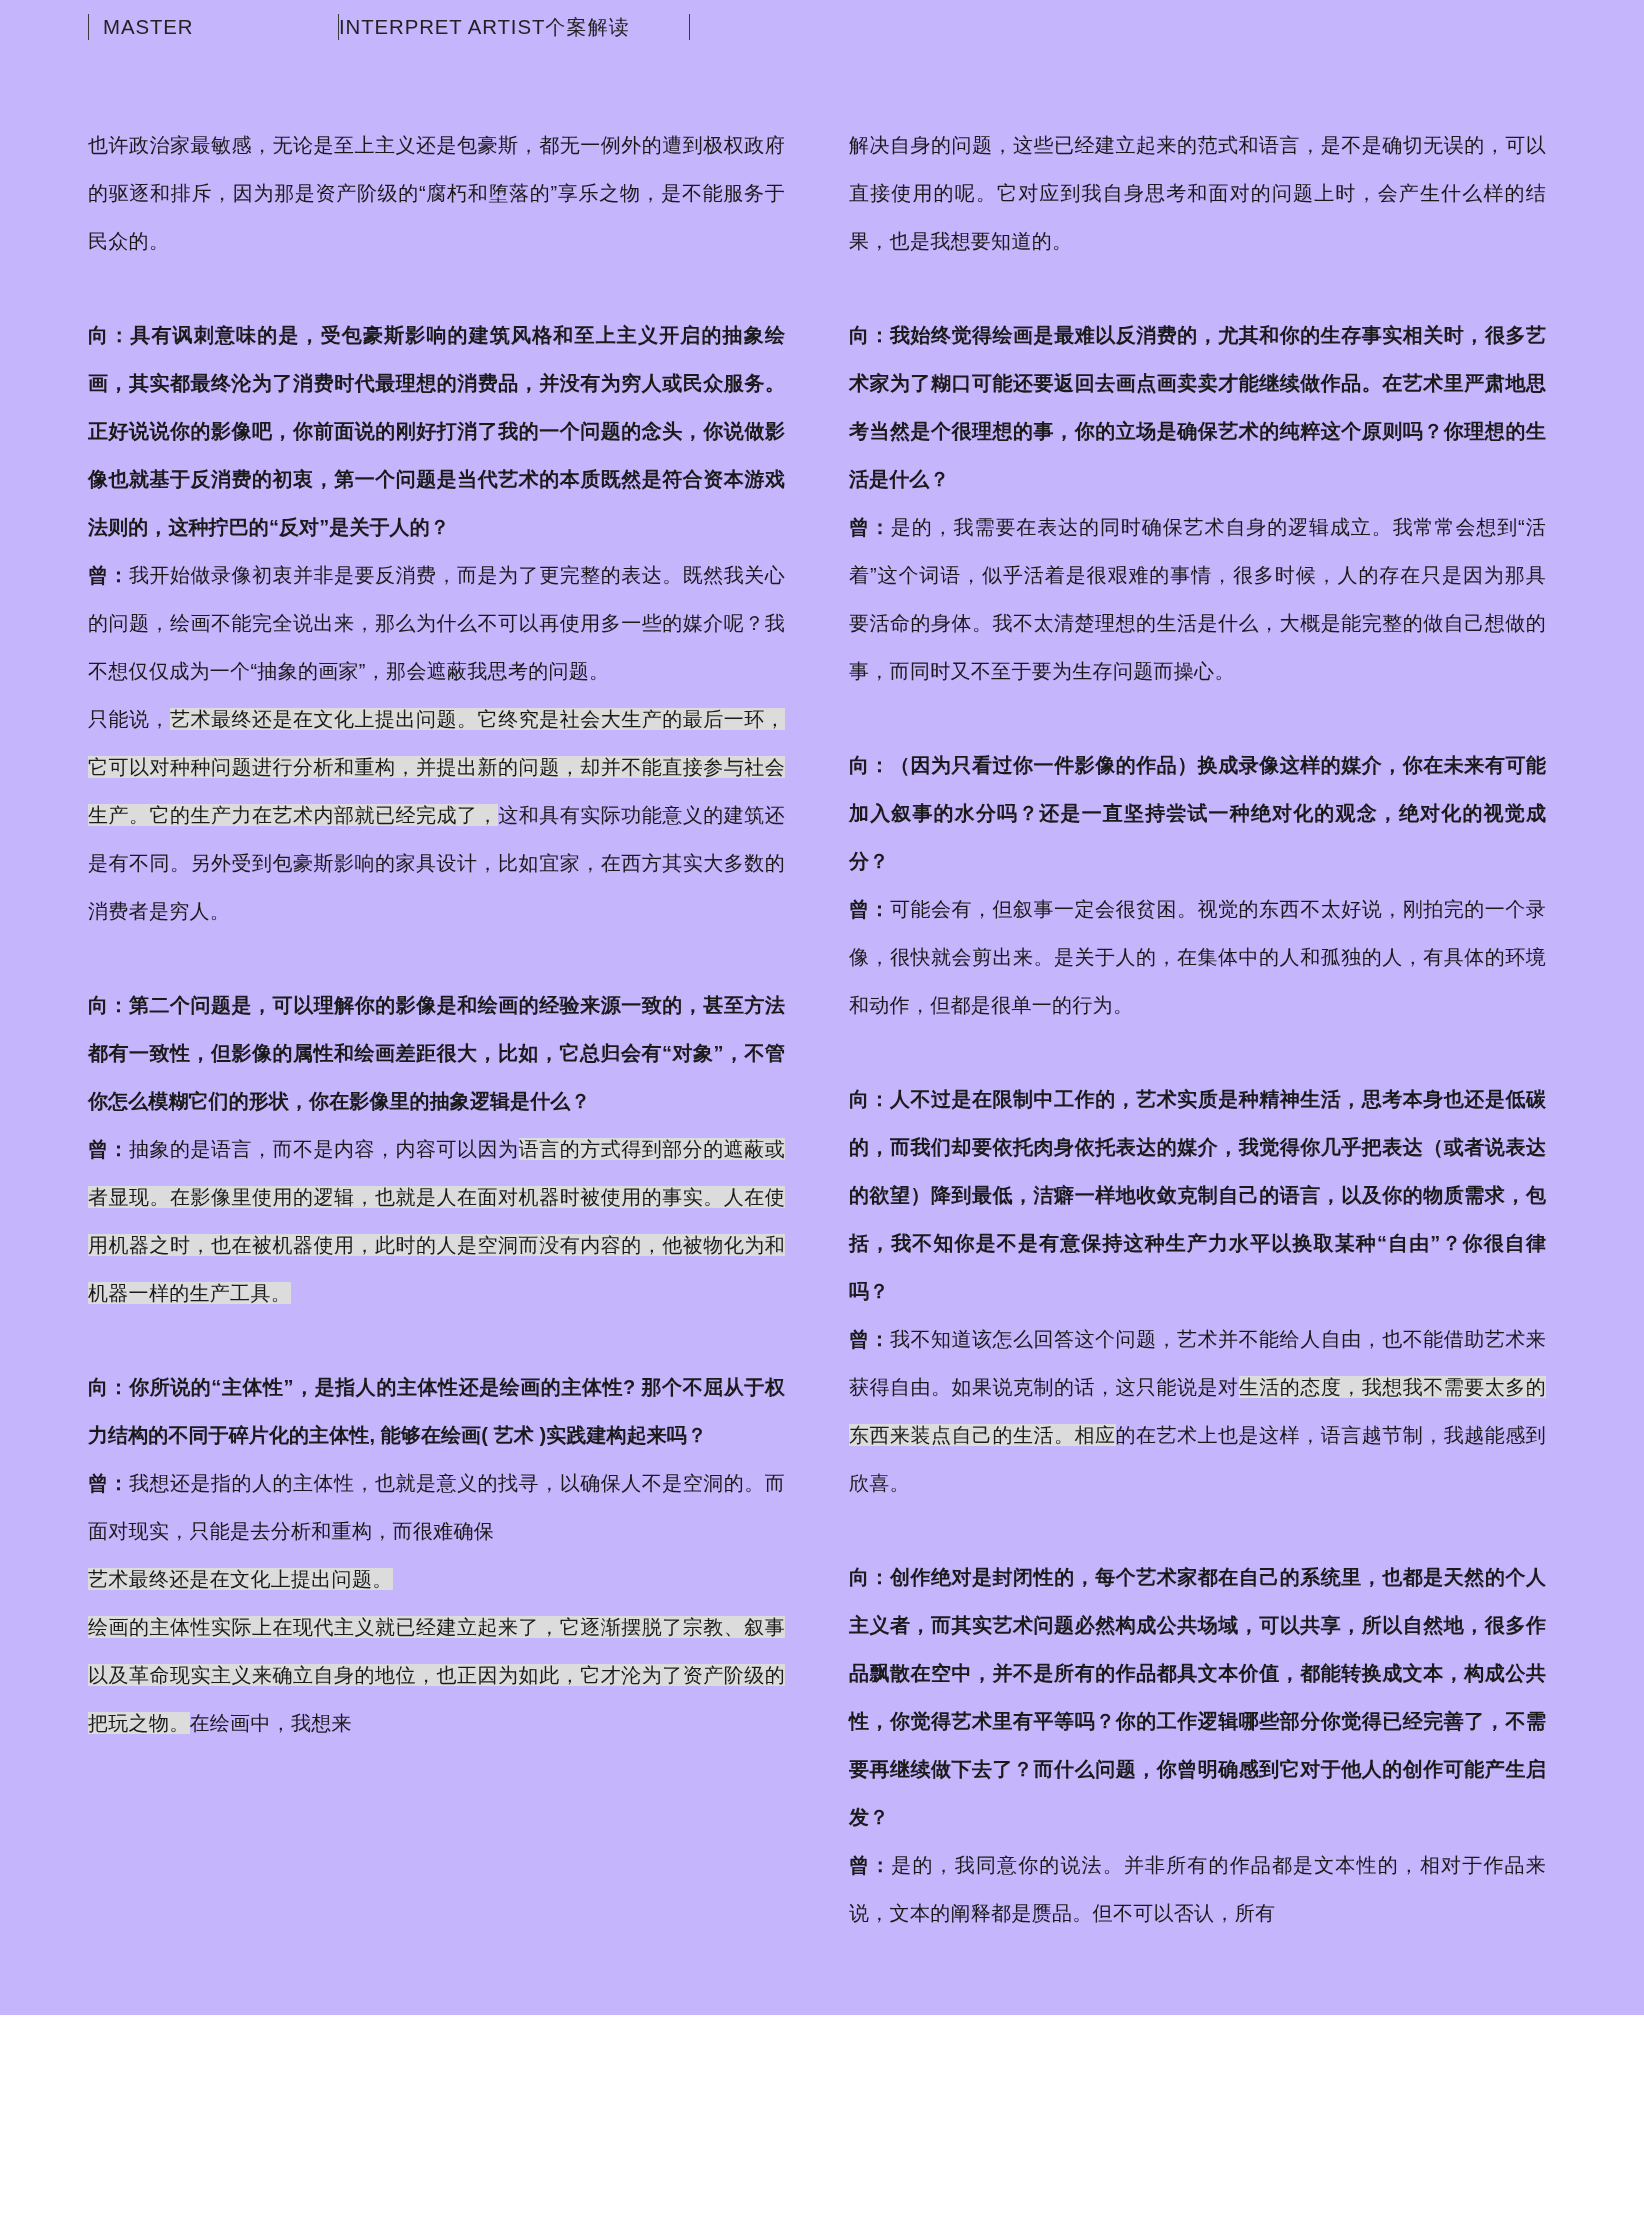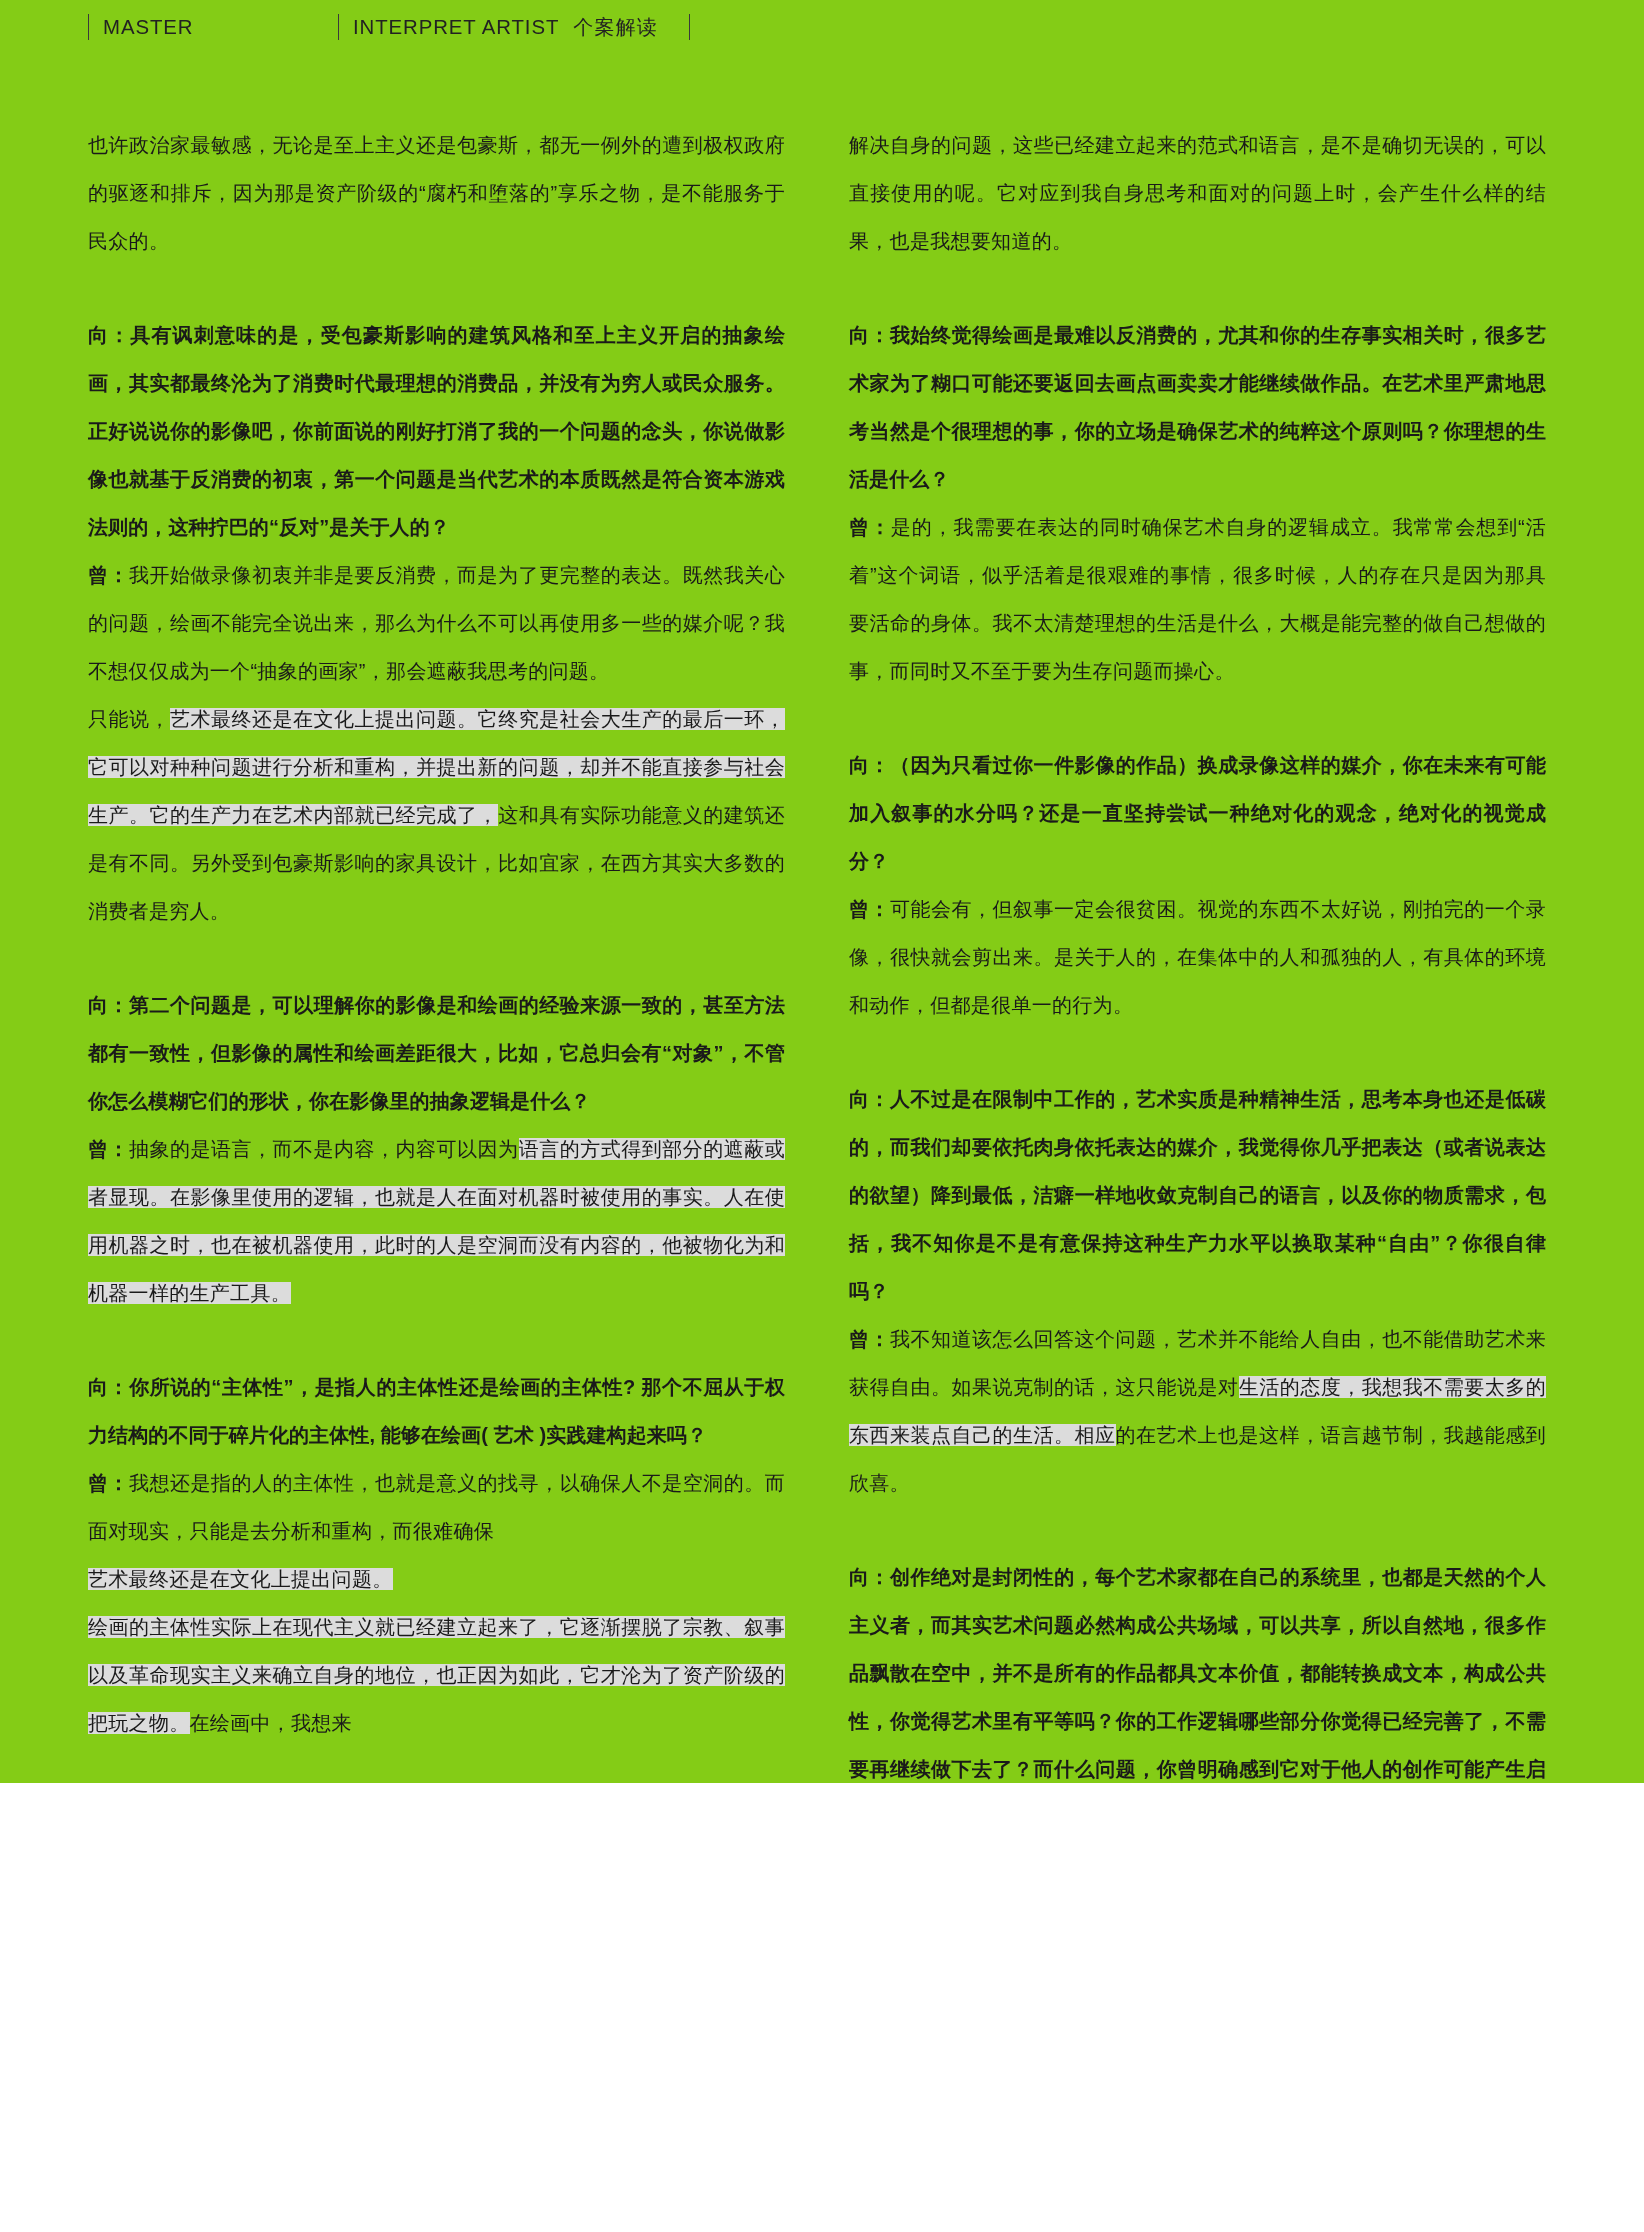--- a/index.html
+++ b/index.html
@@ -7,22 +7,22 @@
     padding: 0;
     background: #ffffff;
   }
   body {
     font-family: "Liberation Sans", "DejaVu Sans", sans-serif;
     color: #1a1a1a;
   }
   .page {
     position: relative;
     width: 1645px;
-    height: 1783px;
-    background: #84cc16;
+    height: 2015px;
+    background: #c4b5fd;
     box-sizing: border-box;
     overflow: hidden;
   }
 
   
   .header {
     position: absolute;
     top: 0px;
     left: 0px;
     width: 1645px;
@@ -47,21 +47,20 @@
     display: flex;
     align-items: center;
     gap: 14px;
   }
   .hdr-slot-interpret {
     position: absolute;
     left: 338px;
     top: 14px;
     display: flex;
     align-items: center;
-    gap: 14px;
   }
   .hdr-slot-end {
     position: absolute;
     left: 689px;
     top: 14px;
   }
   .hdr-label {
     white-space: nowrap;
     font-size: 20.4px;
     line-height: 26px;

